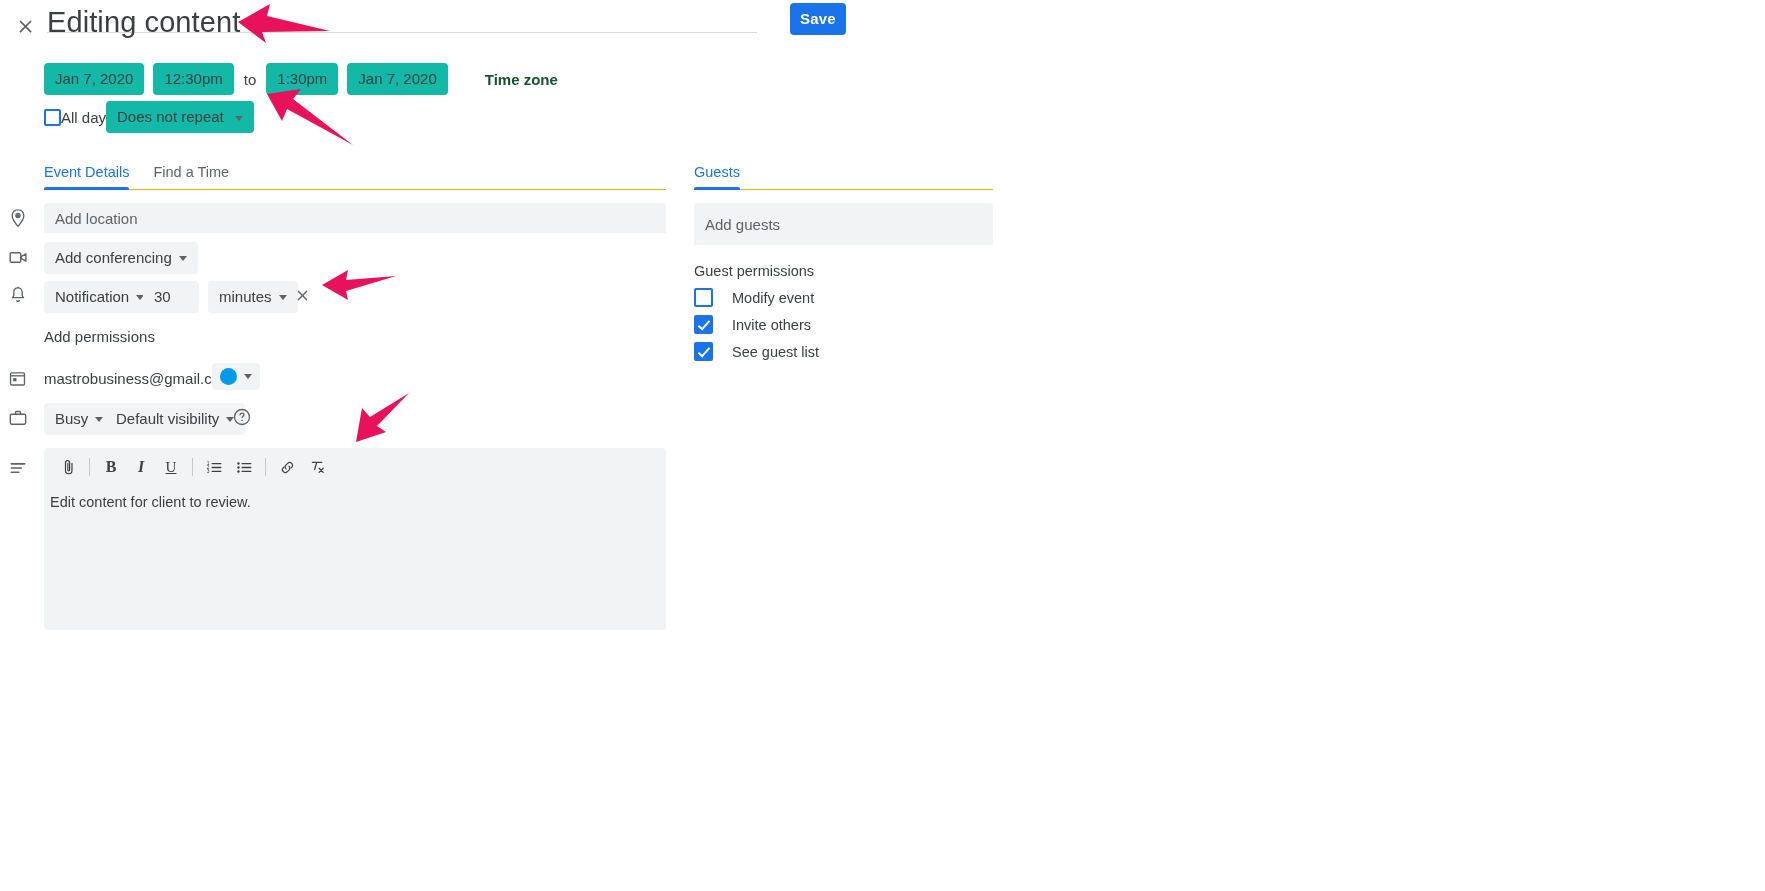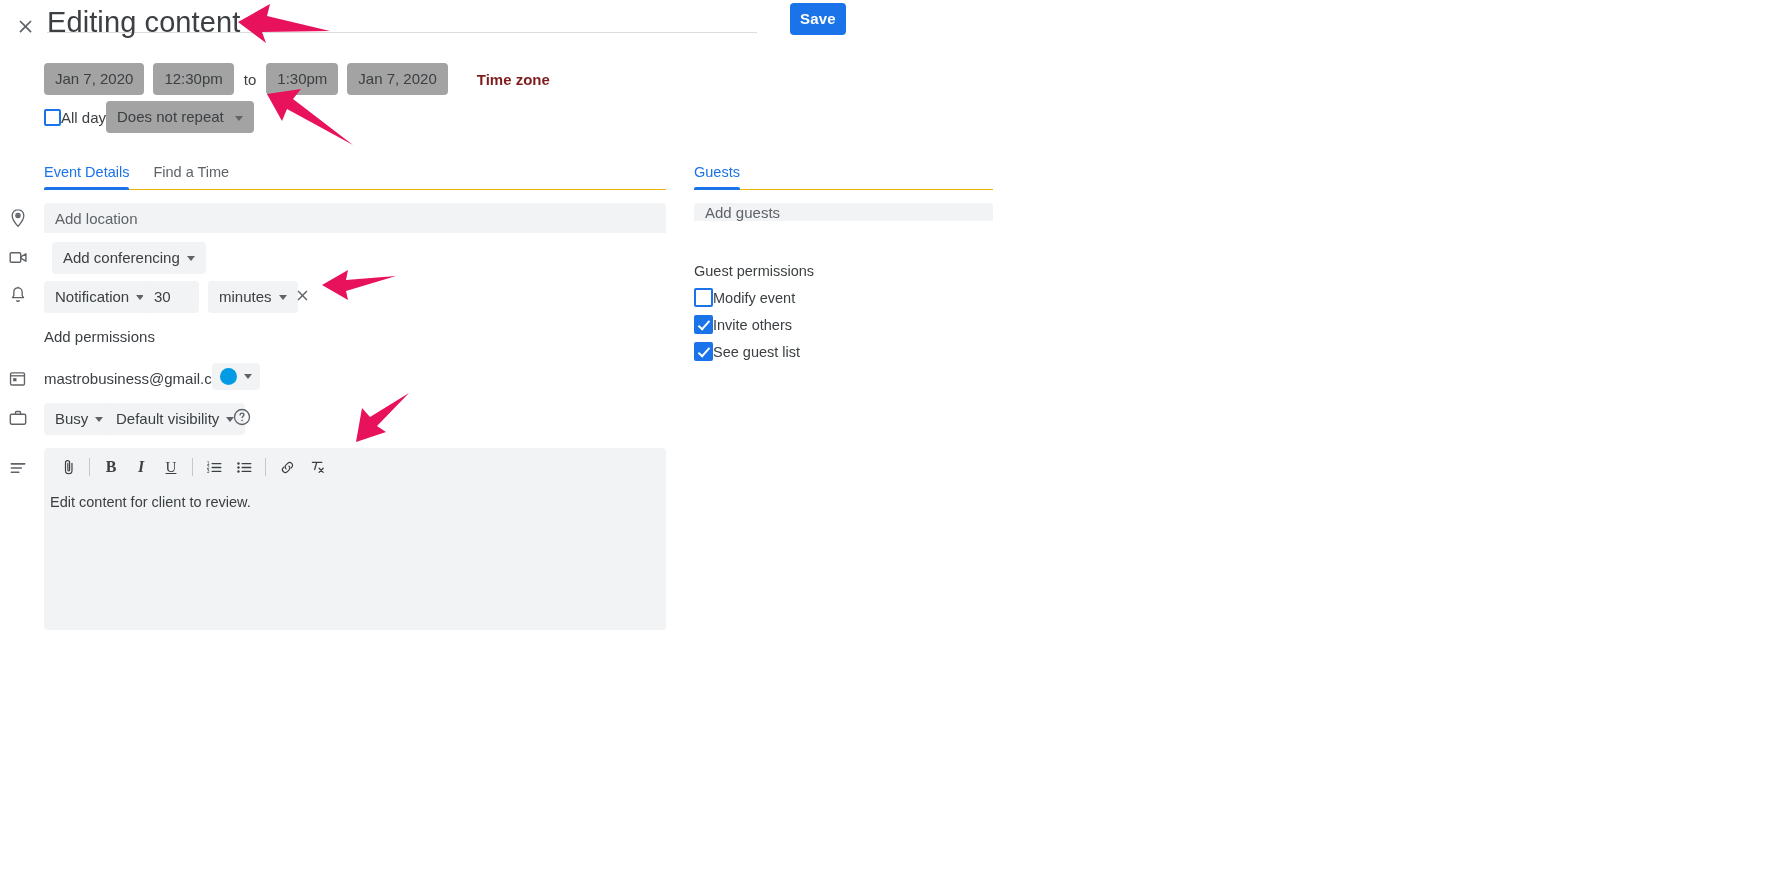--- a/index.html
+++ b/index.html
@@ -63,21 +63,21 @@
     border: none;
     border-radius: 4px;
     cursor: pointer;
     letter-spacing: 0.2px;
     line-height: 32px;
   }
 
   
   .chip {
     display: inline-block;
-    background: #a3a3a3;
+    background: #14b8a6;
     border-radius: 4px;
     font-size: 15px;
     color: #3c4043;
     padding: 7px 11px;
     cursor: pointer;
     white-space: nowrap;
     line-height: 18px;
   }
   .datetime-row {
     position: absolute;
@@ -87,22 +87,22 @@
     align-items: center;
     gap: 9px;
   }
   .to-label {
     font-size: 15px;
     color: #3c4043;
     padding: 0 1px;
   }
   .tz-label {
     font-size: 15px;
-    color: #7f1d1d;
-    margin-left: 20px;
+    color: #14532d;
+    margin-left: 28px;
     cursor: pointer;
     font-weight: bold;
   }
 
   
   .allday-row {
     position: absolute;
     left: 44px;
     top: 101px;
     display: flex;
@@ -280,21 +280,21 @@
     line-height: 20px;
     cursor: text;
   }
 
   
   .guests-input {
     position: absolute;
     left: 694px;
     top: 203px;
     width: 299px;
-    height: 18px;
+    height: 42px;
     background: #f1f3f4;
     border-radius: 4px 4px 0 0;
     display: flex;
     align-items: center;
     padding: 0 11px;
     font-size: 15px;
     color: #5f6368;
     cursor: text;
     box-sizing: border-box;
   }
@@ -303,20 +303,21 @@
     left: 694px;
     top: 263px;
     font-size: 14.5px;
     color: #3c4043;
   }
   .perm-row {
     position: absolute;
     left: 694px;
     display: flex;
     align-items: center;
+    gap: 19px;
   }
   .perm-label { font-size: 14.5px; color: #3c4043; }
   .cb-lg {
     width: 19px;
     height: 19px;
     box-sizing: border-box;
     border: 2px solid #1a73e8;
     border-radius: 2px;
     background: #ffffff;
     cursor: pointer;
@@ -391,21 +392,21 @@
     </svg>
   </div>
   <div class="field-box" style="left:44px; top:203px; width:622px; height:30px;">Add location</div>
 
   <div class="lefticon" style="top:247px;">
     <svg width="21" height="21" viewBox="0 0 24 24">
       <rect x="2.5" y="6.5" width="12" height="11" rx="1.4" fill="none" stroke="#5f6368" stroke-width="1.6"></rect>
       <path d="M15 11l5.5-3.2v8.4L15 13z" fill="none" stroke="#5f6368" stroke-width="1.6" stroke-linejoin="round"></path>
     </svg>
   </div>
-  <div class="inline-chip" style="left:52px; top:242px;">
+  <div class="inline-chip" style="left:44px; top:242px;">
     <span>Add conferencing</span>
     <span class="caret"></span>
   </div>
 
   <div class="lefticon" style="top:285px;">
     <svg width="20" height="20" viewBox="0 0 24 24">
       <path d="M12 3.5c-3 0-5 2.2-5 5.2v4.1l-1.6 2.4h13.2L17 12.8V8.7c0-3-2-5.2-5-5.2z" fill="none" stroke="#5f6368" stroke-width="1.6" stroke-linejoin="round"></path>
       <path d="M10.2 18.2a1.9 1.9 0 0 0 3.6 0" fill="none" stroke="#5f6368" stroke-width="1.6"></path>
       <path d="M12 3.5V2.1" fill="none" stroke="#5f6368" stroke-width="1.6"></path>
     </svg>

